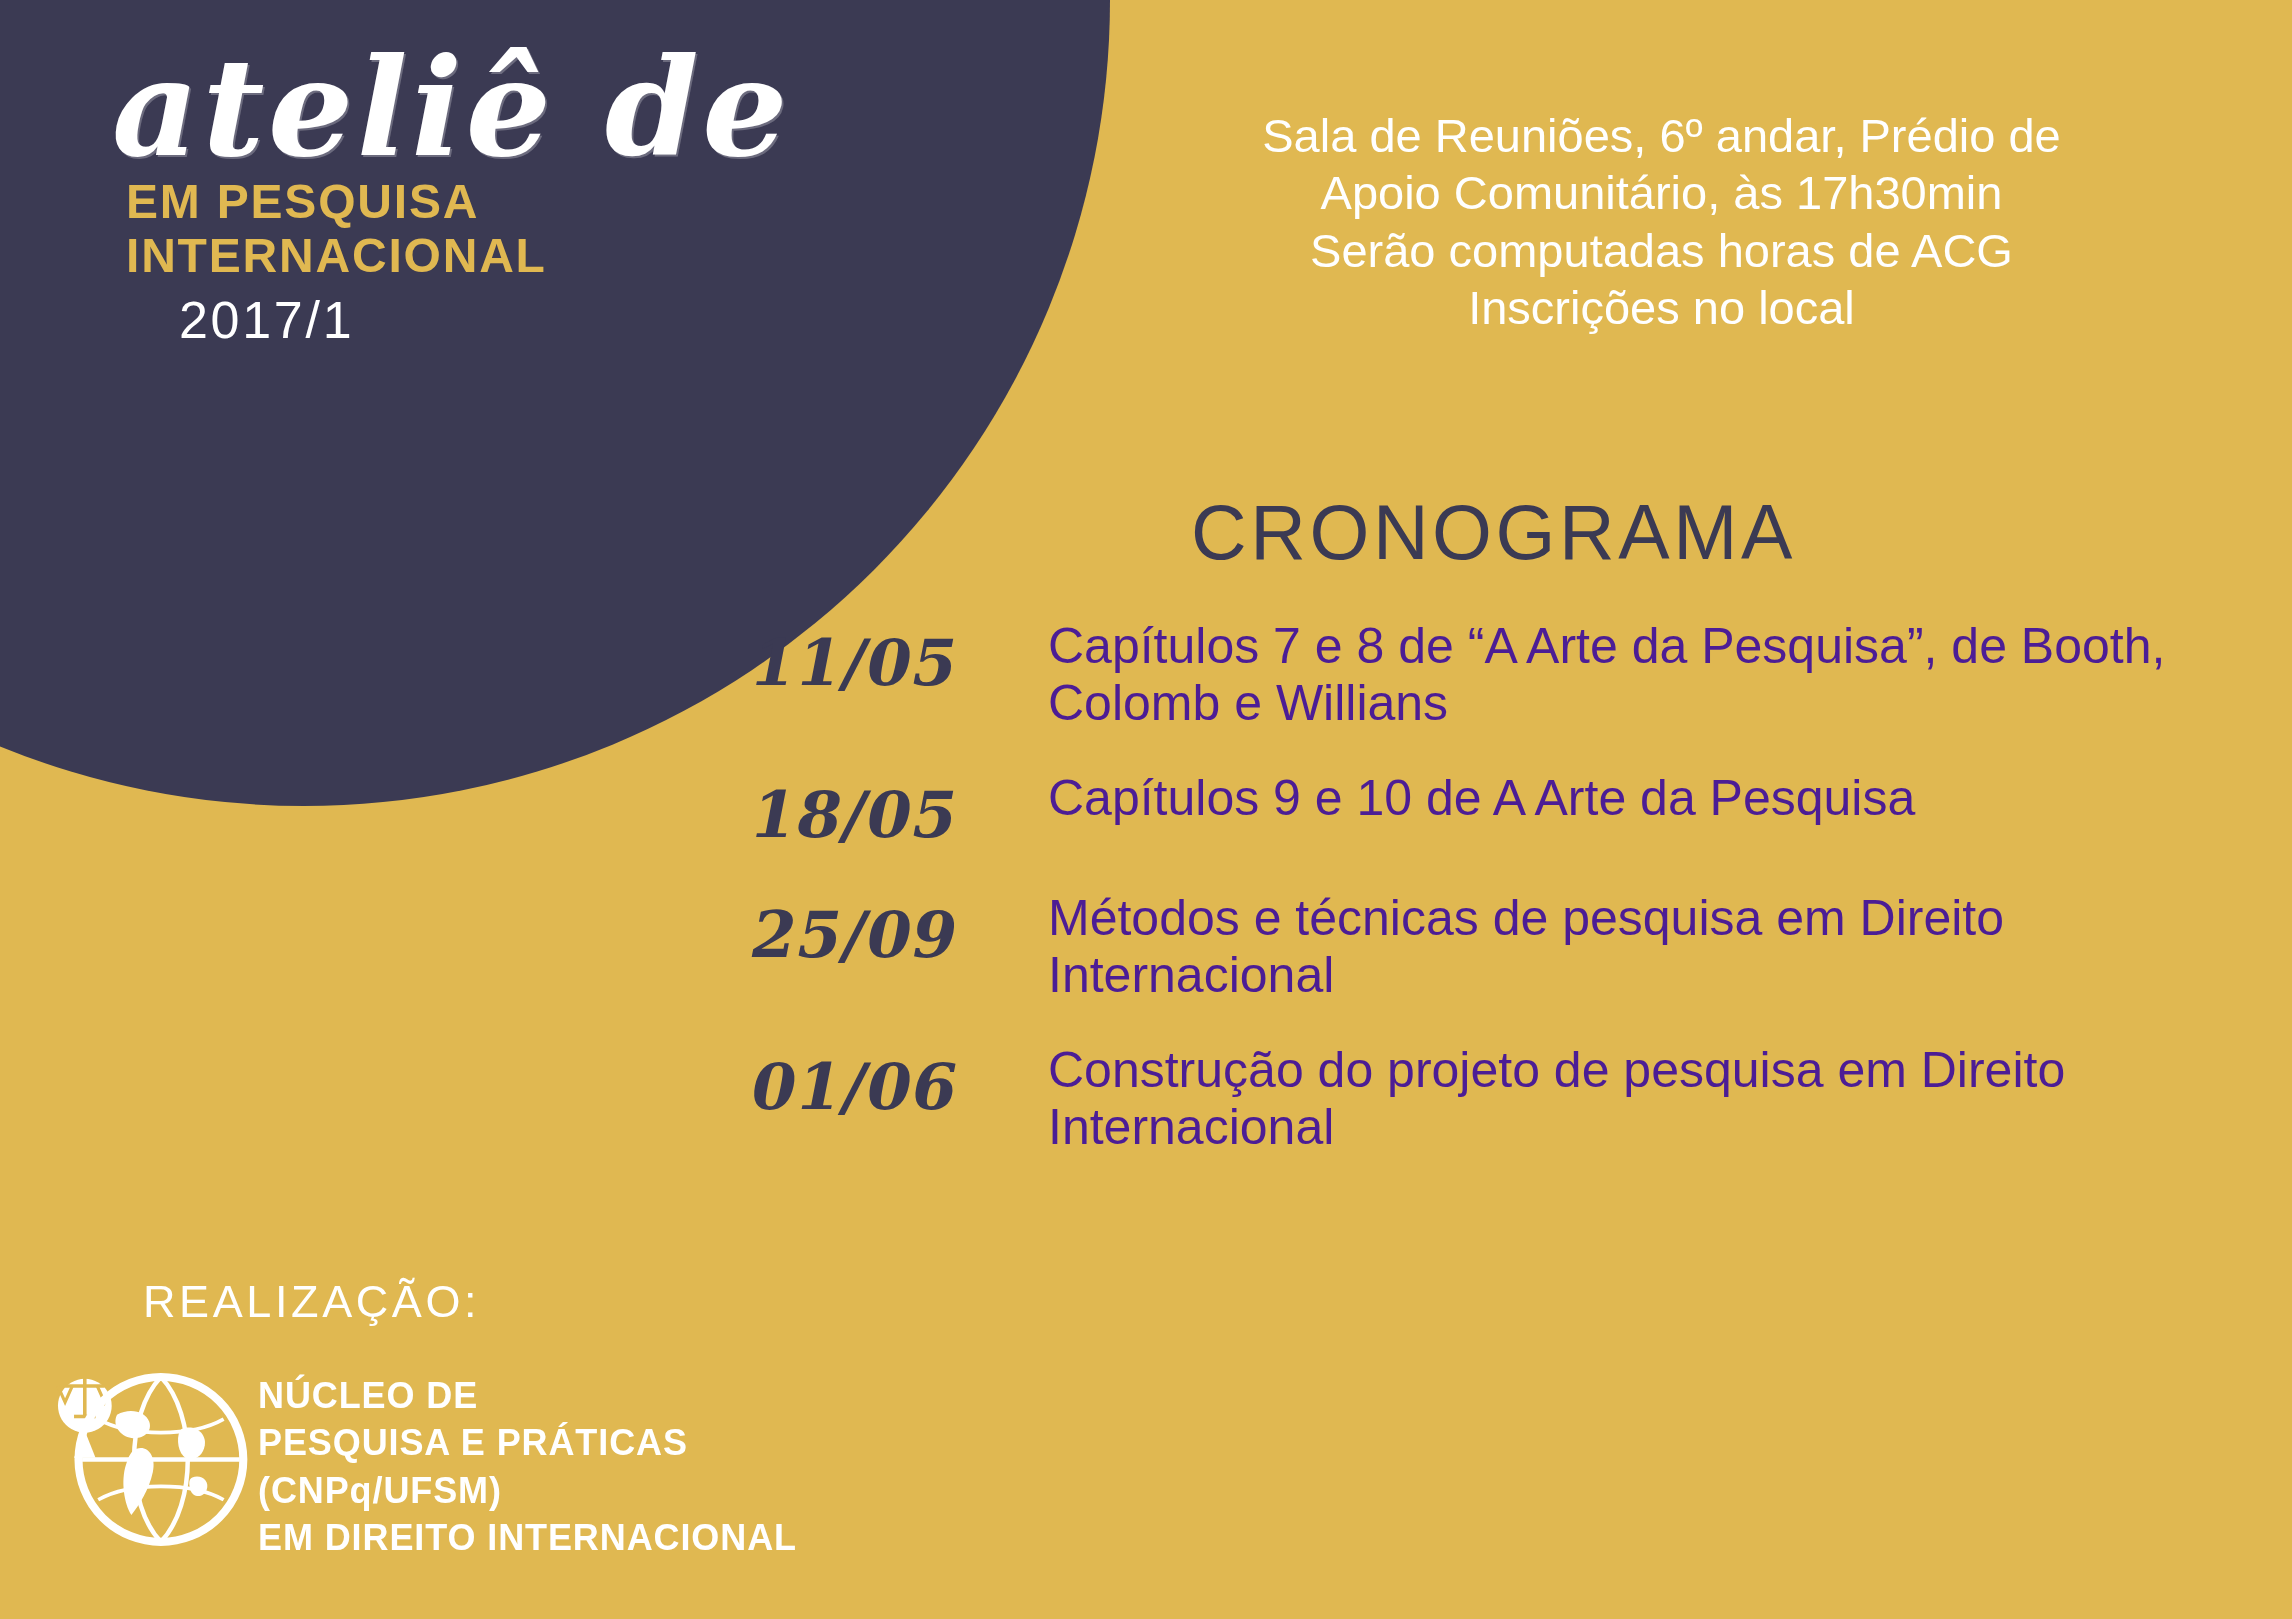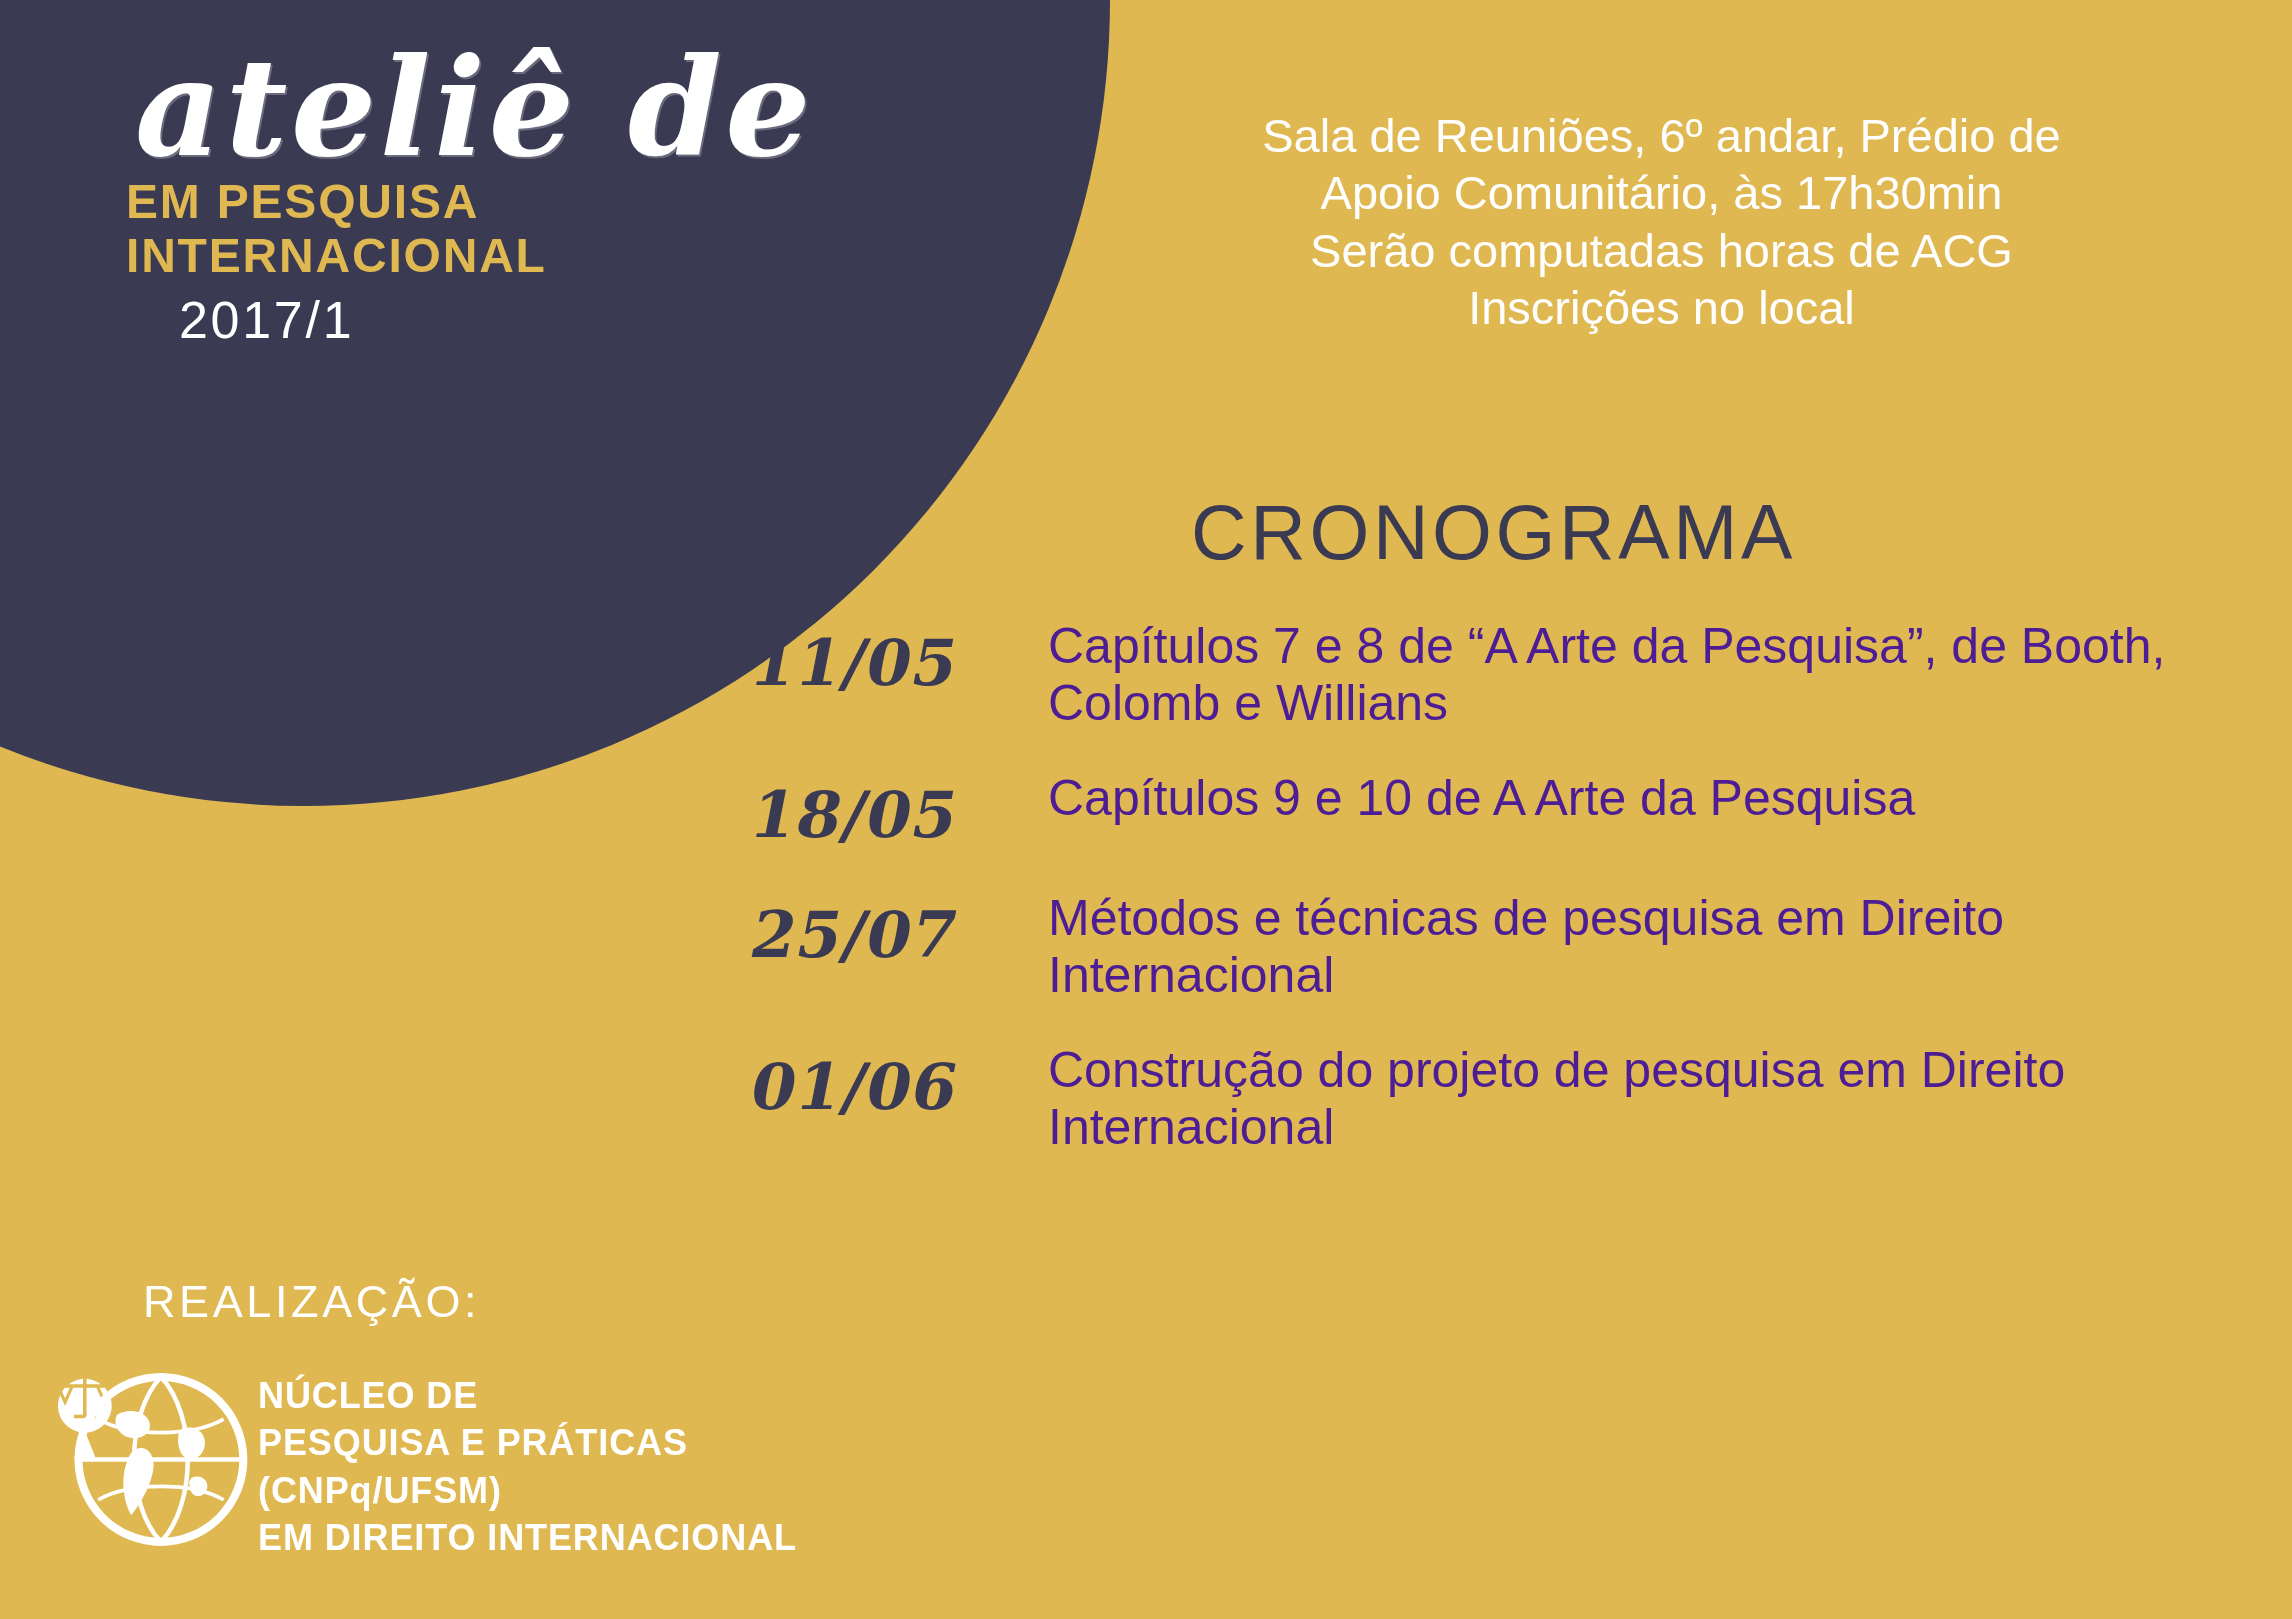--- a/index.html
+++ b/index.html
@@ -47,21 +47,21 @@
     color: #ffffff;
     font-family: "DejaVu Serif", serif;
     font-style: italic;
     font-weight: bold;
     letter-spacing: 3.6px;
     line-height: 0.95;
     text-shadow: 1.8px 1.8px 0 rgba(255,255,255,0.25);
   }
   .script-line1 {
     font-size: 134px;
-    margin-left: 81px;
+    margin-left: 58px;
   }
   .script-line2 {
     font-size: 134px;
     margin-left: 18px;
     margin-top: 5.4px;
   }
   .sub-gold {
     color: #e0b851;
     font-weight: bold;
     font-size: 48px;
@@ -190,21 +190,21 @@
 <div class="schedule">
   <div class="row">
     <div class="date">11/05</div>
     <div class="desc">Capítulos 7 e 8 de “A Arte da Pesquisa”, de Booth, Colomb e Willians</div>
   </div>
   <div class="row">
     <div class="date">18/05</div>
     <div class="desc">Capítulos 9 e 10 de A Arte da Pesquisa</div>
   </div>
   <div class="row">
-    <div class="date">25/07</div>
+    <div class="date">25/09</div>
     <div class="desc">Métodos e técnicas de pesquisa em Direito Internacional</div>
   </div>
   <div class="row">
     <div class="date">01/06</div>
     <div class="desc">Construção do projeto de pesquisa em Direito Internacional</div>
   </div>
 </div>
 
 <div class="realizacao-label">REALIZAÇÃO:</div>
 

